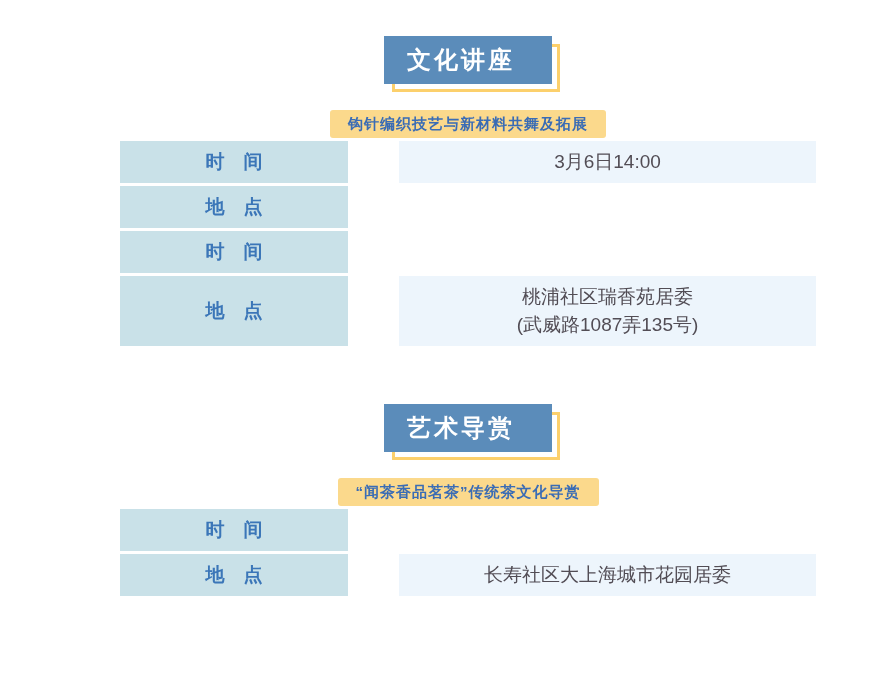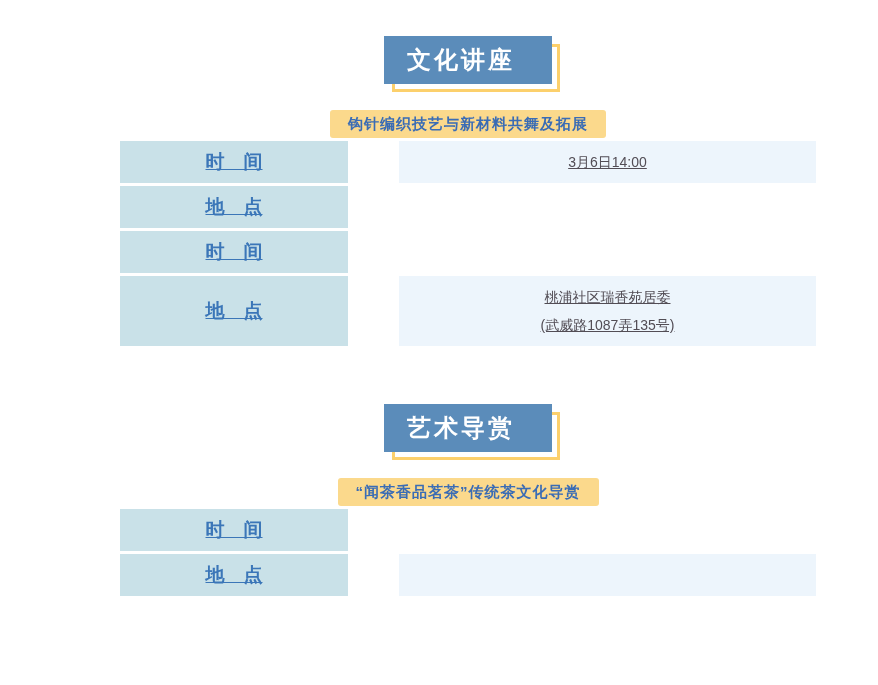--- a/index.html
+++ b/index.html
@@ -67,36 +67,35 @@
     gap: 3px;
     text-align: center;
   }
   .row { display: flex; gap: 3px; }
   .cell {
     display: flex;
     flex-direction: column;
     justify-content: center;
     padding: 7px 0;
     box-sizing: border-box;
-    text-decoration: underline;
   }
   .label-cell {
     flex: 0 0 228px;
     width: 228px;
     background: var(--label-bg, #c9e1e8);
     color: var(--label-text, #3b76b8);
     font-size: 19px;
     font-weight: bold;
     line-height: 28px;
   }
   .value-cell {
     flex: 1;
     background: var(--value-bg, #edf5fc);
     color: var(--value-text, #524d55);
-    font-size: 14px;
+    font-size: 19px;
     margin-left: 48px;
   }
   .line { line-height: 28px; }
 </style>
 </head>
 <body>
 
 <div class="page">
   <div class="content">
   <div class="section">
@@ -142,18 +141,19 @@
       <span class="subtitle">“闻茶香品茗茶”传统茶文化导赏</span>
     </div>
     <div class="info-table">
   <div class="row">
     <div class="cell label-cell">时　间</div>
   </div>
 
   <div class="row">
     <div class="cell label-cell">地　点</div>
     <div class="cell value-cell">
+              <div class="line">长寿社区大上海城市花园居委</div>
             </div>
   </div>
 </div>
   </div>
 </div>
 </div>
 
 </body></html>

